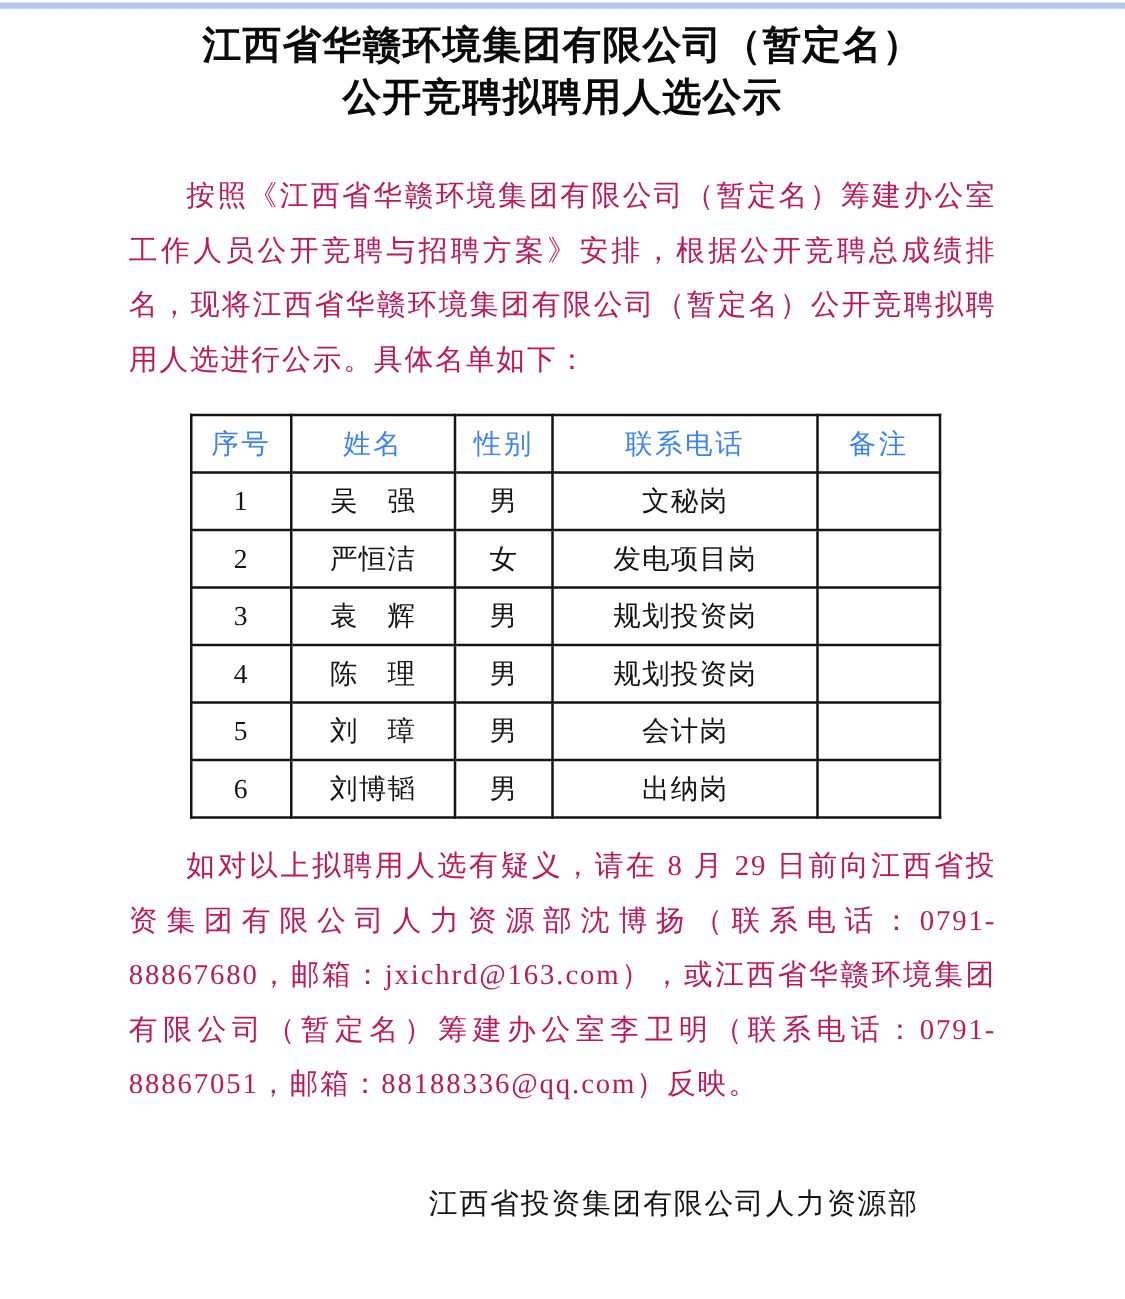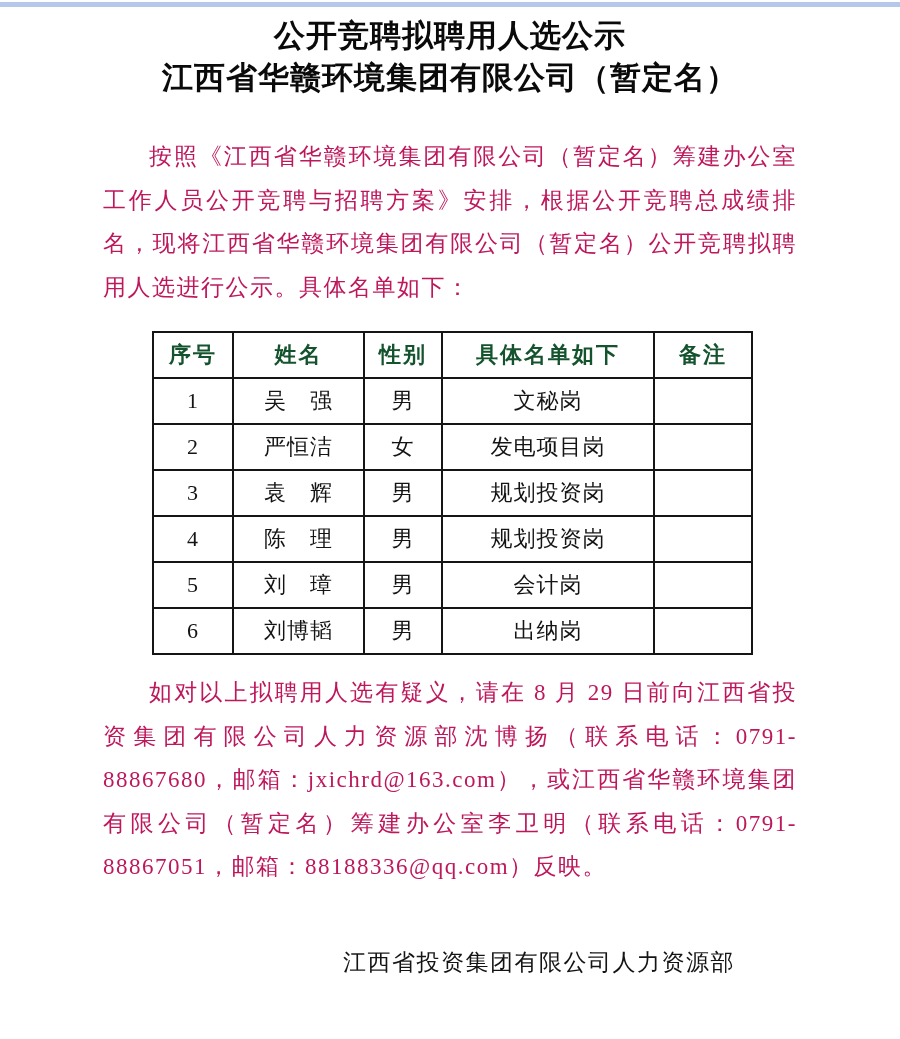--- a/index.html
+++ b/index.html
@@ -63,23 +63,23 @@
   table.candidates th, table.candidates td {
     border: 2px solid #151515;
     height: 44px;
     text-align: center;
     vertical-align: middle;
     padding: 0 2px;
     overflow: hidden;
   }
   table.candidates th {
     font-size: 22px;
-    font-weight: bold;
+    font-weight: normal;
     letter-spacing: 2px;
-    color: #14532d;
+    color: #3b82f6;
     border-radius: 14px;
   }
   table.candidates td {
     font-size: 22px;
     letter-spacing: 1px;
     color: #141414;
   }
   .signature-block {
     margin-top: 52px;
     font-size: 23px;
@@ -93,42 +93,42 @@
 </style>
 </head>
 <body>
 
 <div class="page">
   <div class="top-accent-bar" style="background: rgb(179, 200, 234);"></div>
 
   <div class="doc">
 
     <div class="title-block">
+      <div>江西省华赣环境集团有限公司（暂定名）</div>
       <div>公开竞聘拟聘用人选公示</div>
-      <div>江西省华赣环境集团有限公司（暂定名）</div>
     </div>
 
     <div class="body-text">
       <p class="para para-1">按照《江西省华赣环境集团有限公司（暂定名）筹建办公室工作人员公开竞聘与招聘方案》安排，根据公开竞聘总成绩排名，现将江西省华赣环境集团有限公司（暂定名）公开竞聘拟聘用人选进行公示。具体名单如下：</p>
     </div>
 
     <table class="candidates">
       <colgroup>
         <col class="c-no">
           <col class="c-nm">
           <col class="c-gd">
           <col class="c-ps">
           <col class="c-rk">
       </colgroup>
       <thead>
         <tr>
           <th>序号</th>
           <th>姓名</th>
           <th>性别</th>
-          <th>具体名单如下</th>
+          <th>联系电话</th>
           <th>备注</th>
         </tr>
       </thead>
       <tbody>
         <tr>
           <td>1</td>
           <td>吴　强</td>
           <td>男</td>
           <td>文秘岗</td>
           <td></td>

